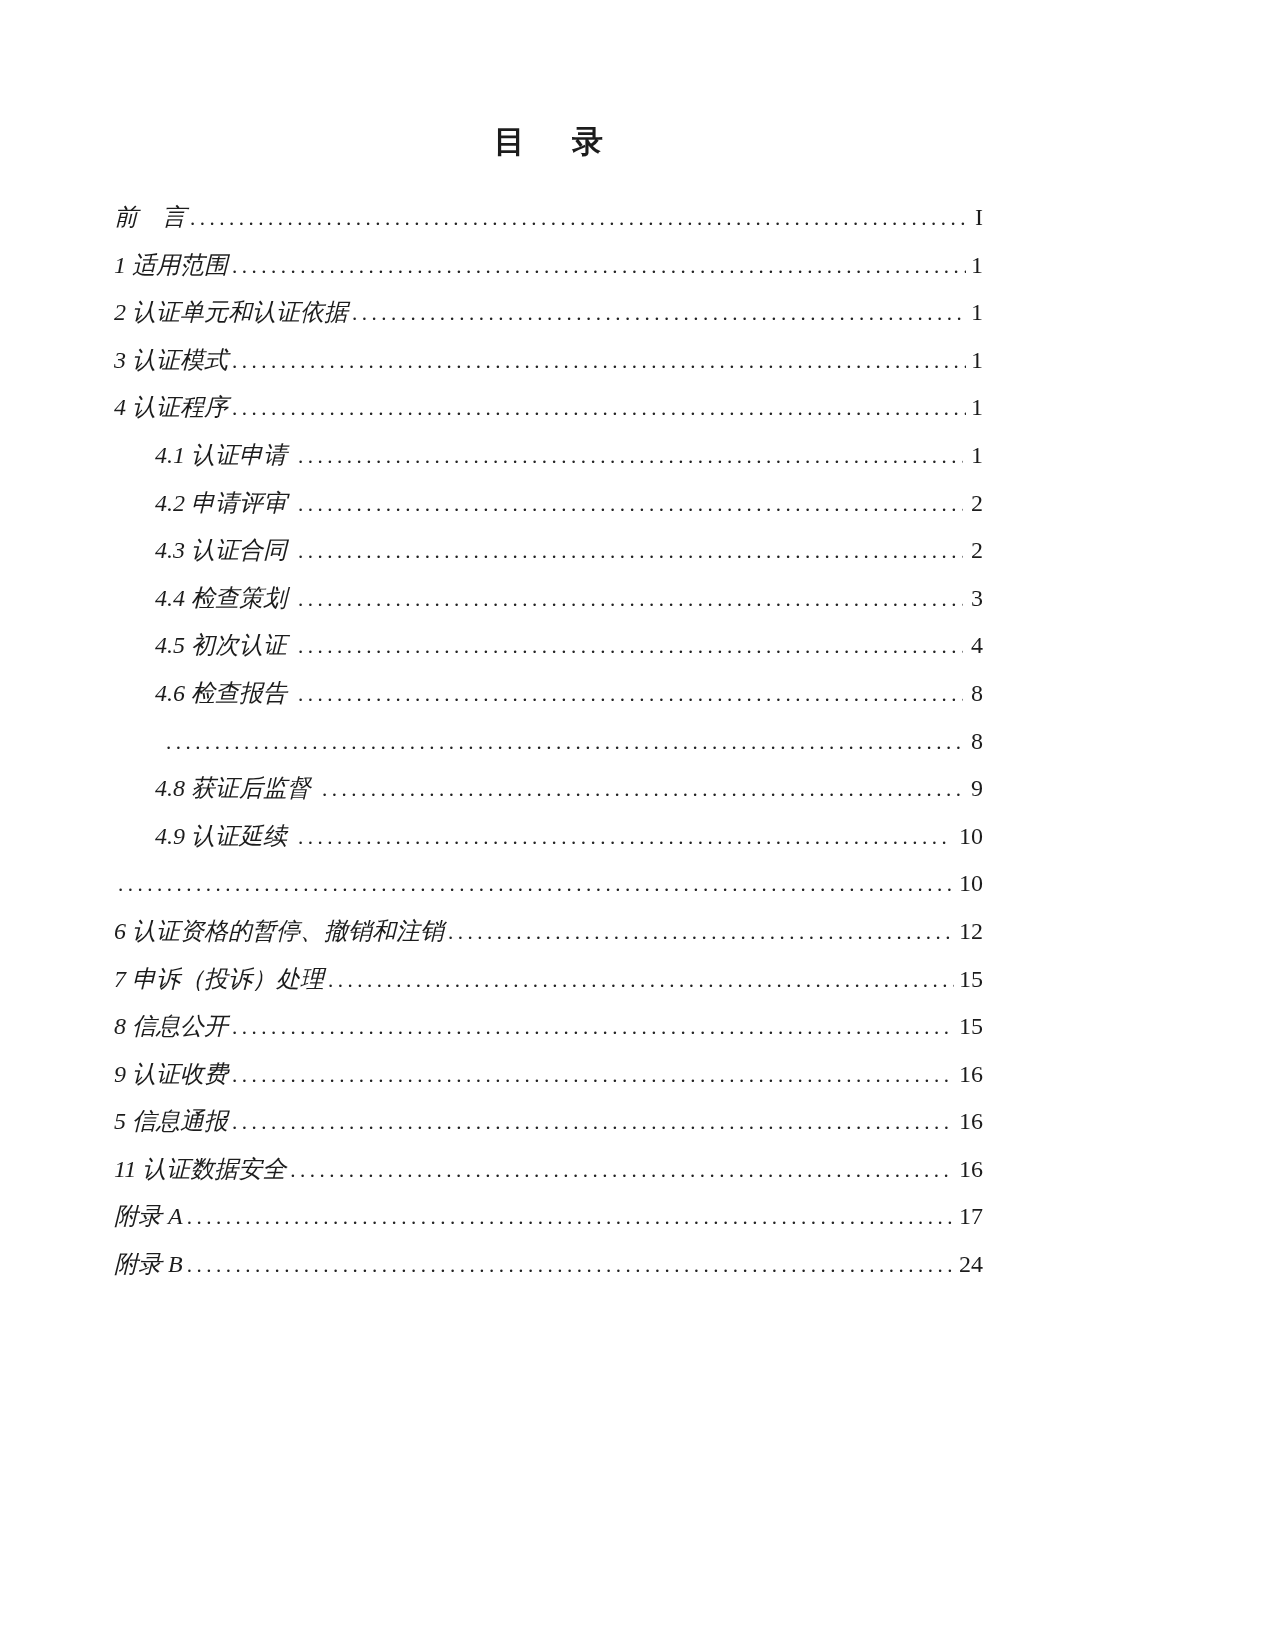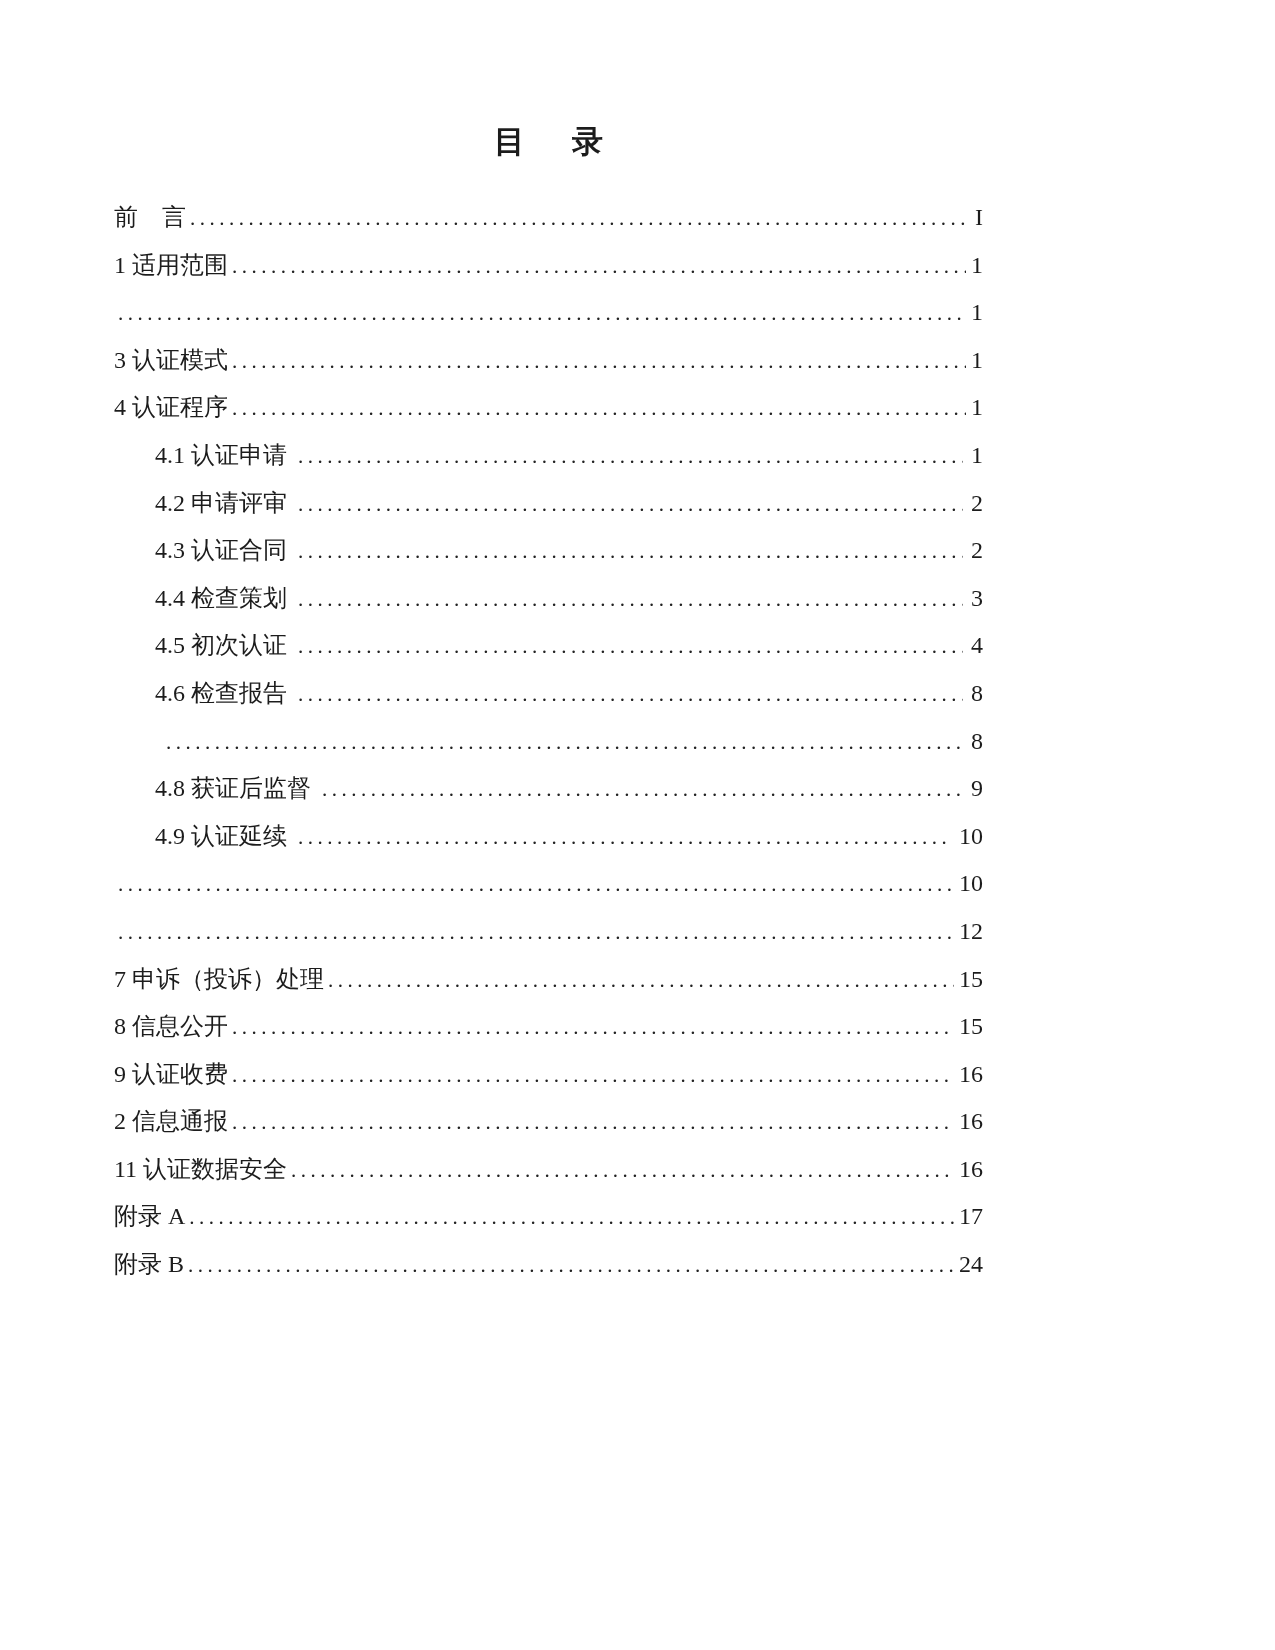--- a/index.html
+++ b/index.html
@@ -31,21 +31,21 @@
   }
   .toc-entry {
     display: flex;
     align-items: baseline;
     height: 47.6px;
     line-height: 47.6px;
     font-size: 24px;
     white-space: nowrap;
   }
   .toc-entry.level-1 { padding-left: 41px; }
-  .toc-label { flex: 0 0 auto; }
+  .toc-label { flex: 0 0 auto; font-style: italic; }
   .toc-leader {
     flex: 1 1 auto;
     overflow: hidden;
     font-size: 21px;
     letter-spacing: 4.5px;
     margin-left: 4px;
     margin-right: 2px;
     color: #222222;
   }
   .toc-entry.level-1 .toc-leader { margin-left: 11px; }
@@ -69,20 +69,21 @@
     <span class="toc-page">I</span>
   </div>
 
   <div class="toc-entry level-0">
     <span class="toc-label">1 适用范围</span>
     <span class="toc-leader" aria-hidden="true">............................................................................................................................................................................................................................</span>
     <span class="toc-page">1</span>
   </div>
 
   <div class="toc-entry level-0">
+    <span class="toc-label">2 认证单元和认证依据</span>
     <span class="toc-leader" aria-hidden="true">............................................................................................................................................................................................................................</span>
     <span class="toc-page">1</span>
   </div>
 
   <div class="toc-entry level-0">
     <span class="toc-label">3 认证模式</span>
     <span class="toc-leader" aria-hidden="true">............................................................................................................................................................................................................................</span>
     <span class="toc-page">1</span>
   </div>
 
@@ -144,20 +145,21 @@
     <span class="toc-leader" aria-hidden="true">............................................................................................................................................................................................................................</span>
     <span class="toc-page">10</span>
   </div>
 
   <div class="toc-entry level-0">
     <span class="toc-leader" aria-hidden="true">............................................................................................................................................................................................................................</span>
     <span class="toc-page">10</span>
   </div>
 
   <div class="toc-entry level-0">
+    <span class="toc-label">6 认证资格的暂停、撤销和注销</span>
     <span class="toc-leader" aria-hidden="true">............................................................................................................................................................................................................................</span>
     <span class="toc-page">12</span>
   </div>
 
   <div class="toc-entry level-0">
     <span class="toc-label">7 申诉（投诉）处理</span>
     <span class="toc-leader" aria-hidden="true">............................................................................................................................................................................................................................</span>
     <span class="toc-page">15</span>
   </div>
 
@@ -167,21 +169,21 @@
     <span class="toc-page">15</span>
   </div>
 
   <div class="toc-entry level-0">
     <span class="toc-label">9 认证收费</span>
     <span class="toc-leader" aria-hidden="true">............................................................................................................................................................................................................................</span>
     <span class="toc-page">16</span>
   </div>
 
   <div class="toc-entry level-0">
-    <span class="toc-label">2 信息通报</span>
+    <span class="toc-label">5 信息通报</span>
     <span class="toc-leader" aria-hidden="true">............................................................................................................................................................................................................................</span>
     <span class="toc-page">16</span>
   </div>
 
   <div class="toc-entry level-0">
     <span class="toc-label">11 认证数据安全</span>
     <span class="toc-leader" aria-hidden="true">............................................................................................................................................................................................................................</span>
     <span class="toc-page">16</span>
   </div>
 

